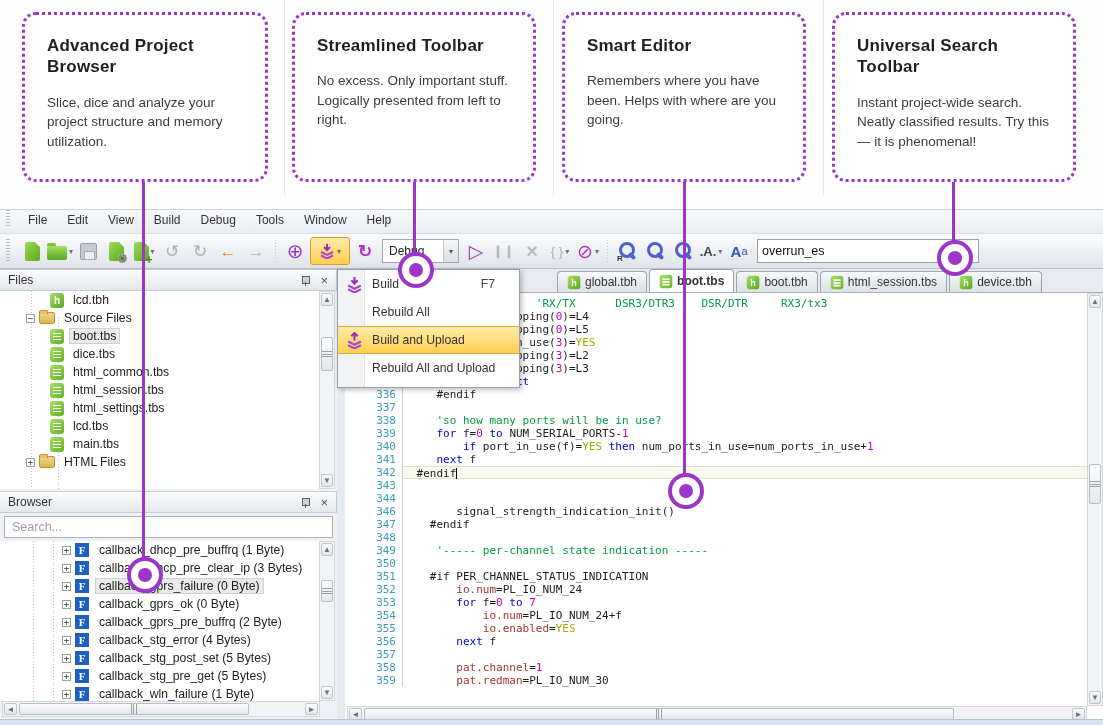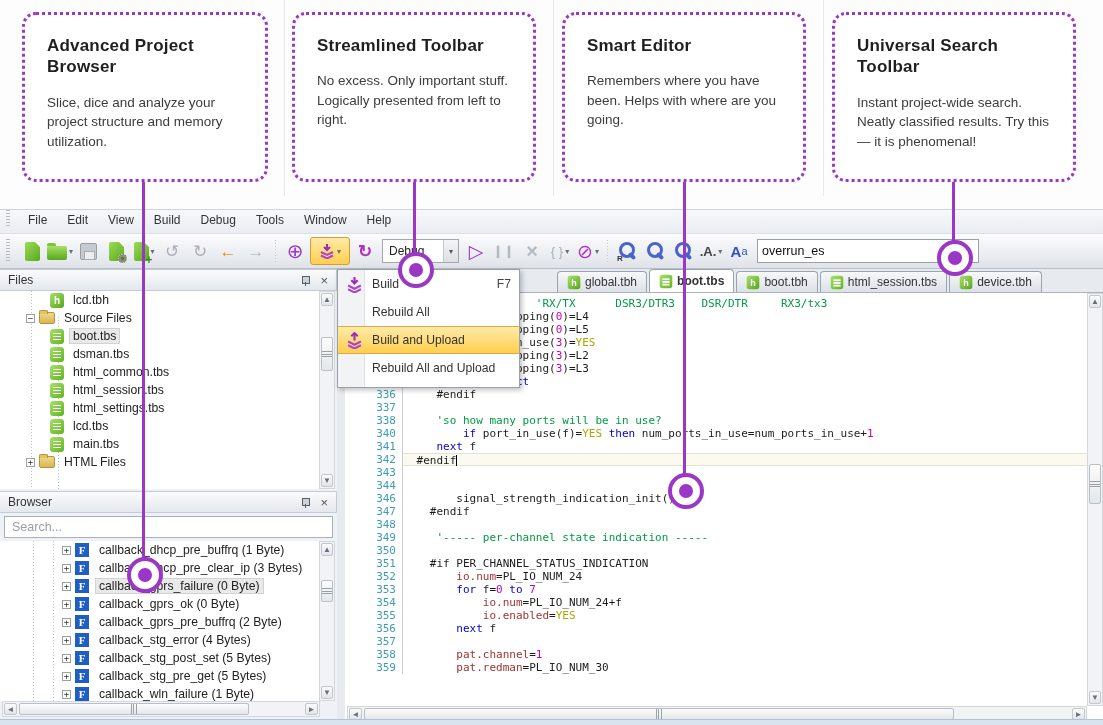--- a/index.html
+++ b/index.html
@@ -125,21 +125,21 @@
   .tk-kw{color:#0000cc}.tk-cm{color:#009b44}.tk-num{color:#c000c0}.tk-cst{color:#a8a800}
   .tk-obj{color:#a03434}.tk-p{color:#1c1c1c}
   #ed-vsb{right:0;top:24px;height:413px}
   #status-strip{position:absolute;left:0;top:509px;width:1103px;height:7px;background:#d9e3f0;border-top:1px solid #b4c2d4}
   
   #build-menu{position:absolute;left:337px;top:59px;width:183px;height:119px;background:#fff;
               border:1px solid #9aa0a8;box-shadow:2px 2px 5px rgba(0,0,0,.25);z-index:40}
   #build-menu .gutter{position:absolute;left:0;top:0;width:27px;height:100%;background:#f2f3f5;border-right:1px solid #e0e2e6}
   .bm-item{position:relative;display:flex;align-items:center;height:28px;padding-left:6px;color:#333;font-size:12.2px}
   .bm-item .mi{width:20px;margin-right:8px;display:flex;justify-content:center}
-  .bm-item .sc{margin-left:auto;padding-right:8px;color:#444}
+  .bm-item .sc{margin-left:auto;padding-right:24px;color:#444}
   .bm-item.hl{background:linear-gradient(var(--sel-top),var(--sel-bot));border-top:1px solid #e0a93e;border-bottom:1px solid #e0a93e}
 </style>
 </head>
 <body>
 
 <div id="stage">
 
   <div class="ann-sep" style="left:284px"></div>
   <div class="ann-sep" style="left:553px"></div>
   <div class="ann-sep" style="left:823px"></div>
@@ -300,21 +300,21 @@
           <span class="exp">−</span>
           <span class="mini-folder"></span>
           <span class="lbl">Source Files</span>
         </div>
         <div class="trow sel" style="padding-left: 50px;">
           <span class="mini-doc"></span>
           <span class="lbl">boot.tbs</span>
         </div>
         <div class="trow" style="padding-left: 50px;">
           <span class="mini-doc"></span>
-          <span class="lbl">dsman.tbs</span>
+          <span class="lbl">dice.tbs</span>
         </div>
         <div class="trow" style="padding-left: 50px;">
           <span class="mini-doc"></span>
           <span class="lbl">html_common.tbs</span>
         </div>
         <div class="trow" style="padding-left: 50px;">
           <span class="mini-doc"></span>
           <span class="lbl">html_session.tbs</span>
         </div>
         <div class="trow" style="padding-left: 50px;">
@@ -445,20 +445,21 @@
           <div class="cl"><span class="ln">329</span><span class="ct"><span class="tk-p">      </span><span class="tk-kw">case</span><span class="tk-p"> M14:    </span><span class="tk-cm">'RX/TX      DSR3/DTR3    DSR/DTR     RX3/tx3</span></span></div>
           <div class="cl"><span class="ln">330</span><span class="ct"><span class="tk-p">          dsr_mapping(</span><span class="tk-num">0</span><span class="tk-p">)=L4</span></span></div>
           <div class="cl"><span class="ln">331</span><span class="ct"><span class="tk-p">          dtr_mapping(</span><span class="tk-num">0</span><span class="tk-p">)=L5</span></span></div>
           <div class="cl"><span class="ln">332</span><span class="ct"><span class="tk-p">          port_in_use(</span><span class="tk-num">3</span><span class="tk-p">)=</span><span class="tk-cst">YES</span></span></div>
           <div class="cl"><span class="ln">333</span><span class="ct"><span class="tk-p">          dsr_mapping(</span><span class="tk-num">3</span><span class="tk-p">)=L2</span></span></div>
           <div class="cl"><span class="ln">334</span><span class="ct"><span class="tk-p">          dtr_mapping(</span><span class="tk-num">3</span><span class="tk-p">)=L3</span></span></div>
           <div class="cl"><span class="ln">335</span><span class="ct"><span class="tk-p">        </span><span class="tk-kw">end select</span></span></div>
           <div class="cl"><span class="ln">336</span><span class="ct"><span class="tk-p">    #endif</span></span></div>
           <div class="cl"><span class="ln">337</span><span class="ct"></span></div>
           <div class="cl"><span class="ln">338</span><span class="ct"><span class="tk-p">    </span><span class="tk-cm">'so how many ports will be in use?</span></span></div>
+          <div class="cl"><span class="ln">339</span><span class="ct"><span class="tk-p">    </span><span class="tk-kw">for</span><span class="tk-p"> f=</span><span class="tk-num">0</span><span class="tk-kw"> to </span><span class="tk-p">NUM_SERIAL_PORTS-</span><span class="tk-num">1</span></span></div>
           <div class="cl"><span class="ln">340</span><span class="ct"><span class="tk-p">        </span><span class="tk-kw">if</span><span class="tk-p"> port_in_use(f)=</span><span class="tk-cst">YES</span><span class="tk-kw"> then</span><span class="tk-p"> num_ports_in_use=num_ports_in_use+</span><span class="tk-num">1</span></span></div>
           <div class="cl"><span class="ln">341</span><span class="ct"><span class="tk-p">    </span><span class="tk-kw">next</span><span class="tk-p"> f</span></span></div>
           <div class="cl cur"><span class="ln">342</span><span class="ct"><span class="tk-p"> #endif</span><span class="caret"></span></span></div>
           <div class="cl"><span class="ln">343</span><span class="ct"></span></div>
           <div class="cl"><span class="ln">344</span><span class="ct"></span></div>
           <div class="cl"><span class="ln">346</span><span class="ct"><span class="tk-p">       signal_strength_indication_init()</span></span></div>
           <div class="cl"><span class="ln">347</span><span class="ct"><span class="tk-p">   #endif</span></span></div>
           <div class="cl"><span class="ln">348</span><span class="ct"></span></div>
           <div class="cl"><span class="ln">349</span><span class="ct"><span class="tk-p">    </span><span class="tk-cm">'----- per-channel state indication -----</span></span></div>
           <div class="cl"><span class="ln">350</span><span class="ct"></span></div>

